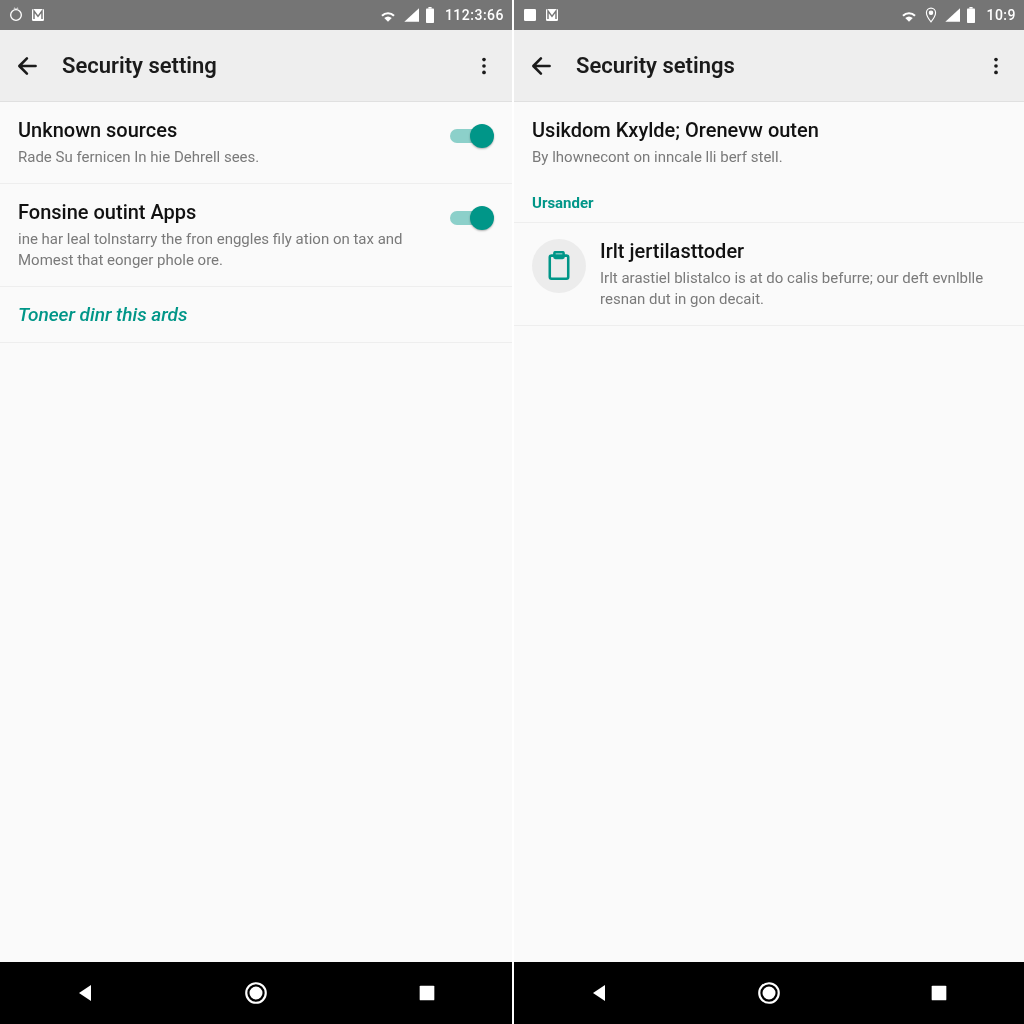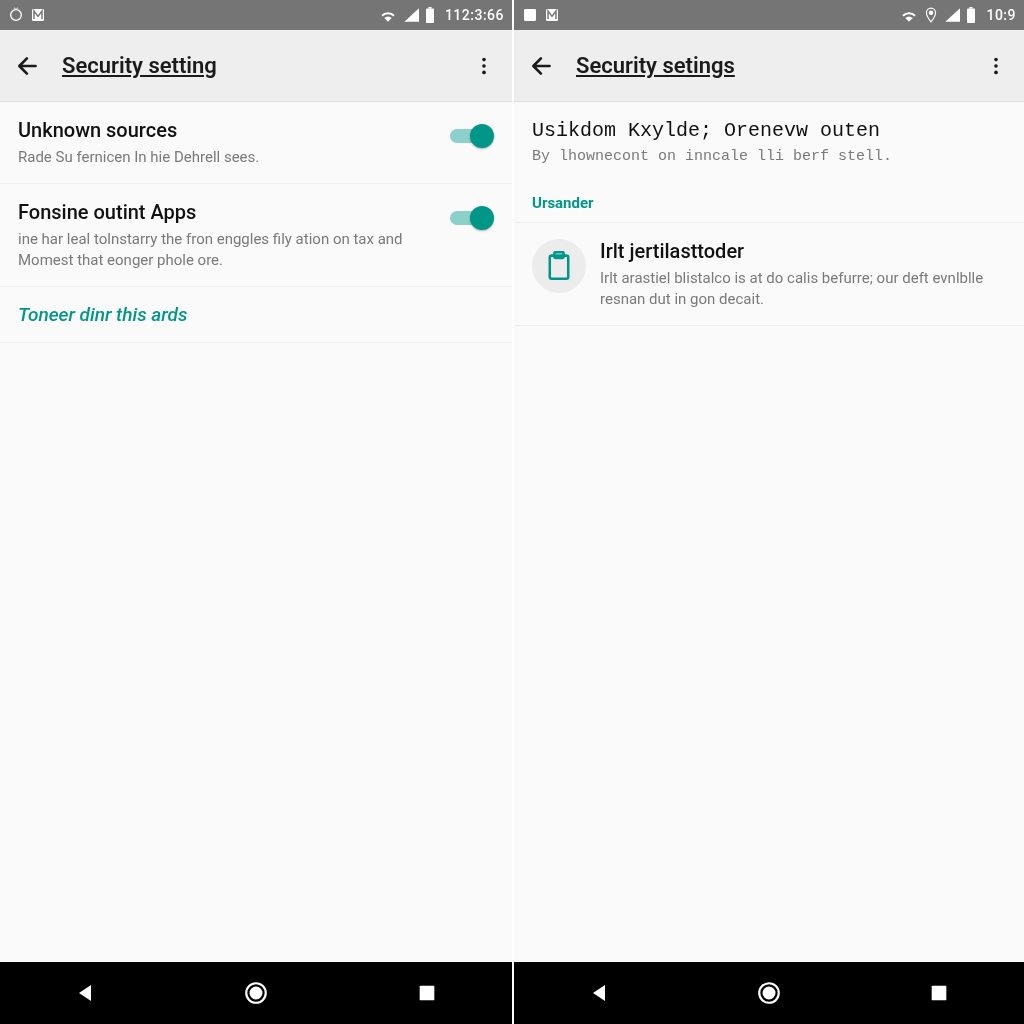--- a/index.html
+++ b/index.html
@@ -22,21 +22,21 @@
   .statusbar .spacer { flex: 1; }
   .statusbar .right { display:flex; gap:6px; align-items:center; }
   .ic { display:inline-flex; align-items:center; justify-content:center; }
   .clock { font-weight: 500; letter-spacing: .5px; margin-left: 4px; }
 
   
   .appbar {
     height: 72px; background: #eeeeee; display:flex; align-items:center;
     padding: 0 12px; gap: 18px; border-bottom: 1px solid #e0e0e0;
   }
-  .appbar .title { font-size: 22px; font-weight: 600; color: #1b1b1b; flex:1;text-decoration:underline; }
+  .appbar .title { font-size: 22px; font-weight: 600; color: #1b1b1b; flex:1; }
   .appbar .back, .appbar .menu { width:32px; height:32px; display:flex; align-items:center; justify-content:center; cursor:pointer; }
 
   
   .content { flex:1; background:#fafafa; overflow:hidden; }
 
   .row {
     padding: 16px 18px; border-bottom: 1px solid #eeeeee; background:#fafafa;
     display:flex; align-items:flex-start; gap:14px;
   }
   .row .txt { flex:1; }
@@ -240,21 +240,21 @@
       <svg width="22" height="22" viewBox="0 0 24 24" fill="#1b1b1b">
           <circle cx="12" cy="5" r="2"></circle>
           <circle cx="12" cy="12" r="2"></circle>
           <circle cx="12" cy="19" r="2"></circle>
         </svg>
     </div>
   </div>
 
   <div class="content">
 
-    <div class="row" style="border-bottom:none; padding-bottom:12px;font-family:Liberation Mono, monospace;">
+    <div class="row" style="border-bottom:none; padding-bottom:12px;">
       <div class="txt">
         <div class="title2">Usikdom Kxylde; Orenevw outen</div>
         <div class="sub">By lhownecont on inncale lli berf stell.</div>
       </div>
     </div>
 
     <div class="section-header" style="border-bottom:1px solid #eee;">
       <span>Ursander</span>
     </div>
 

